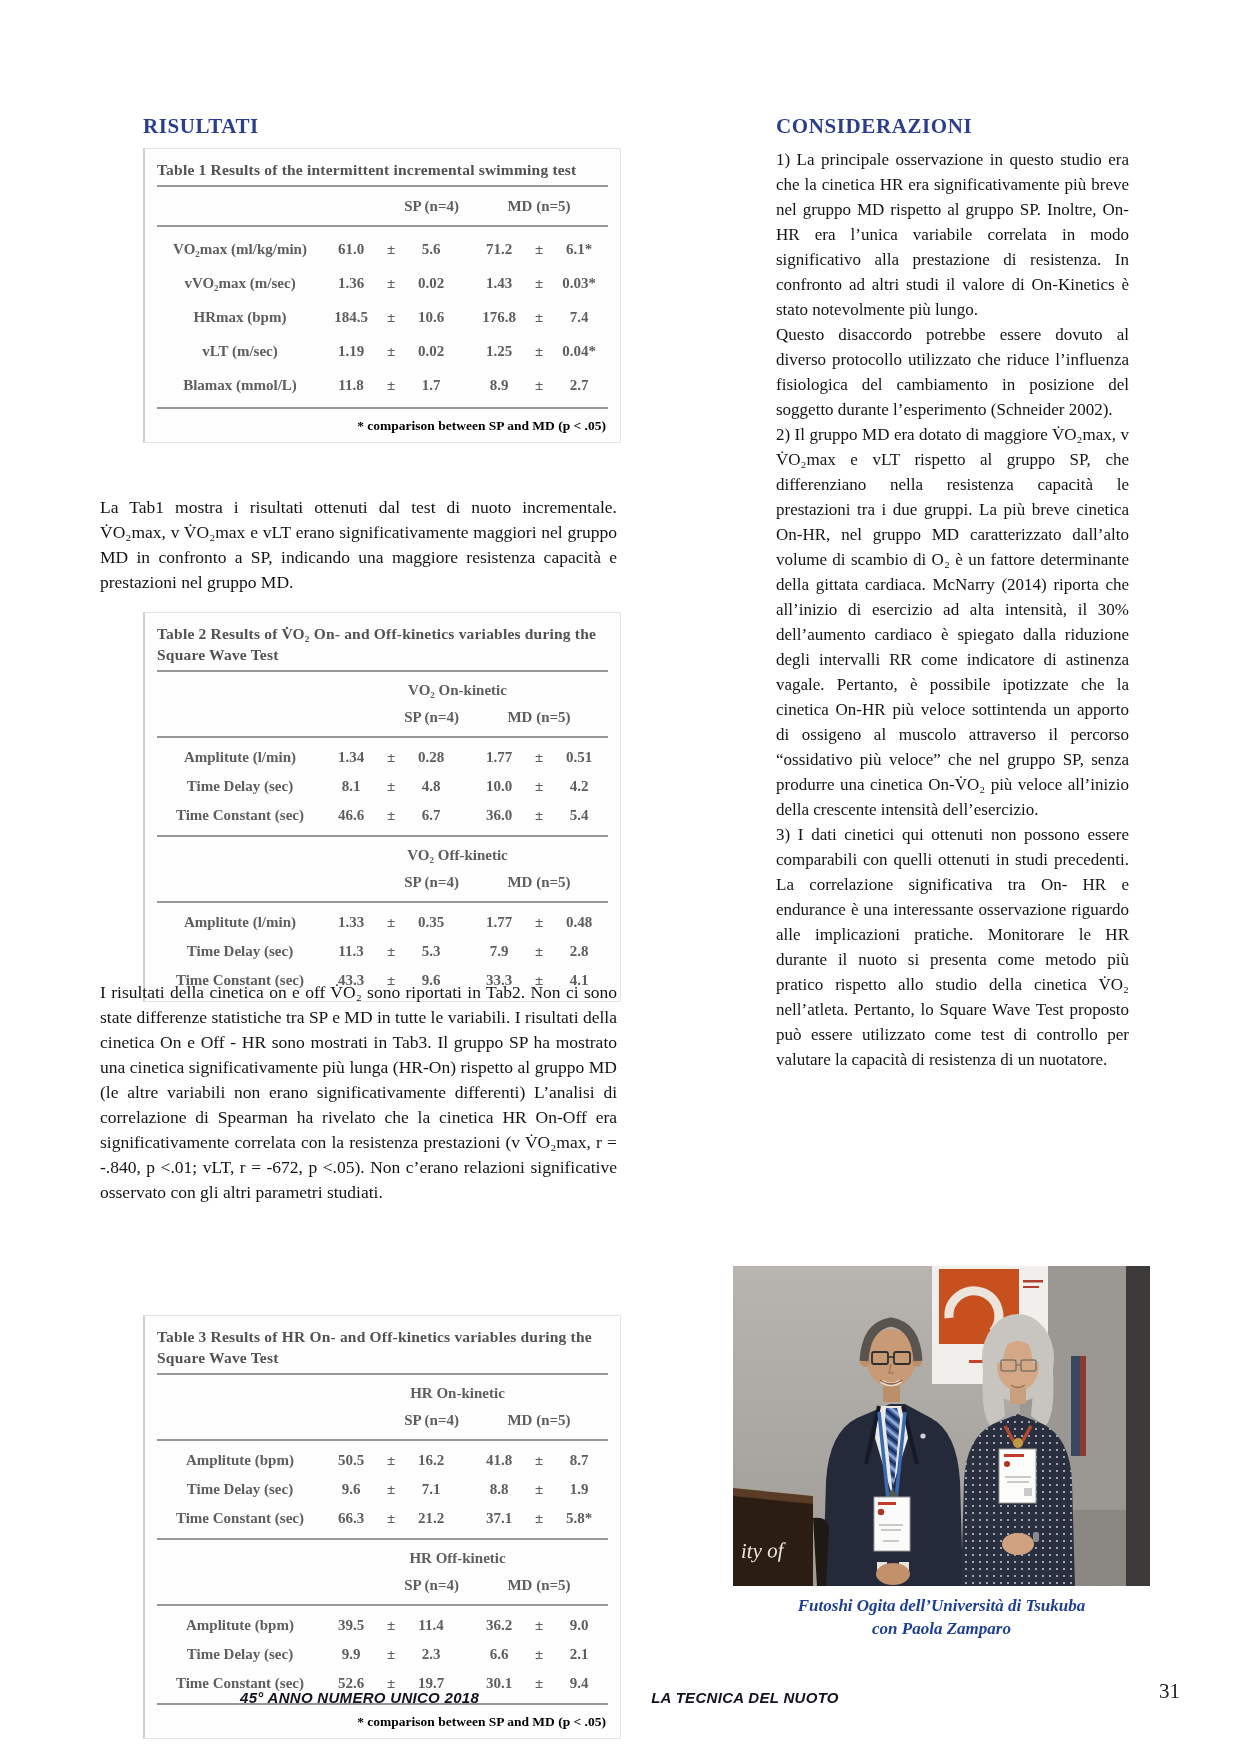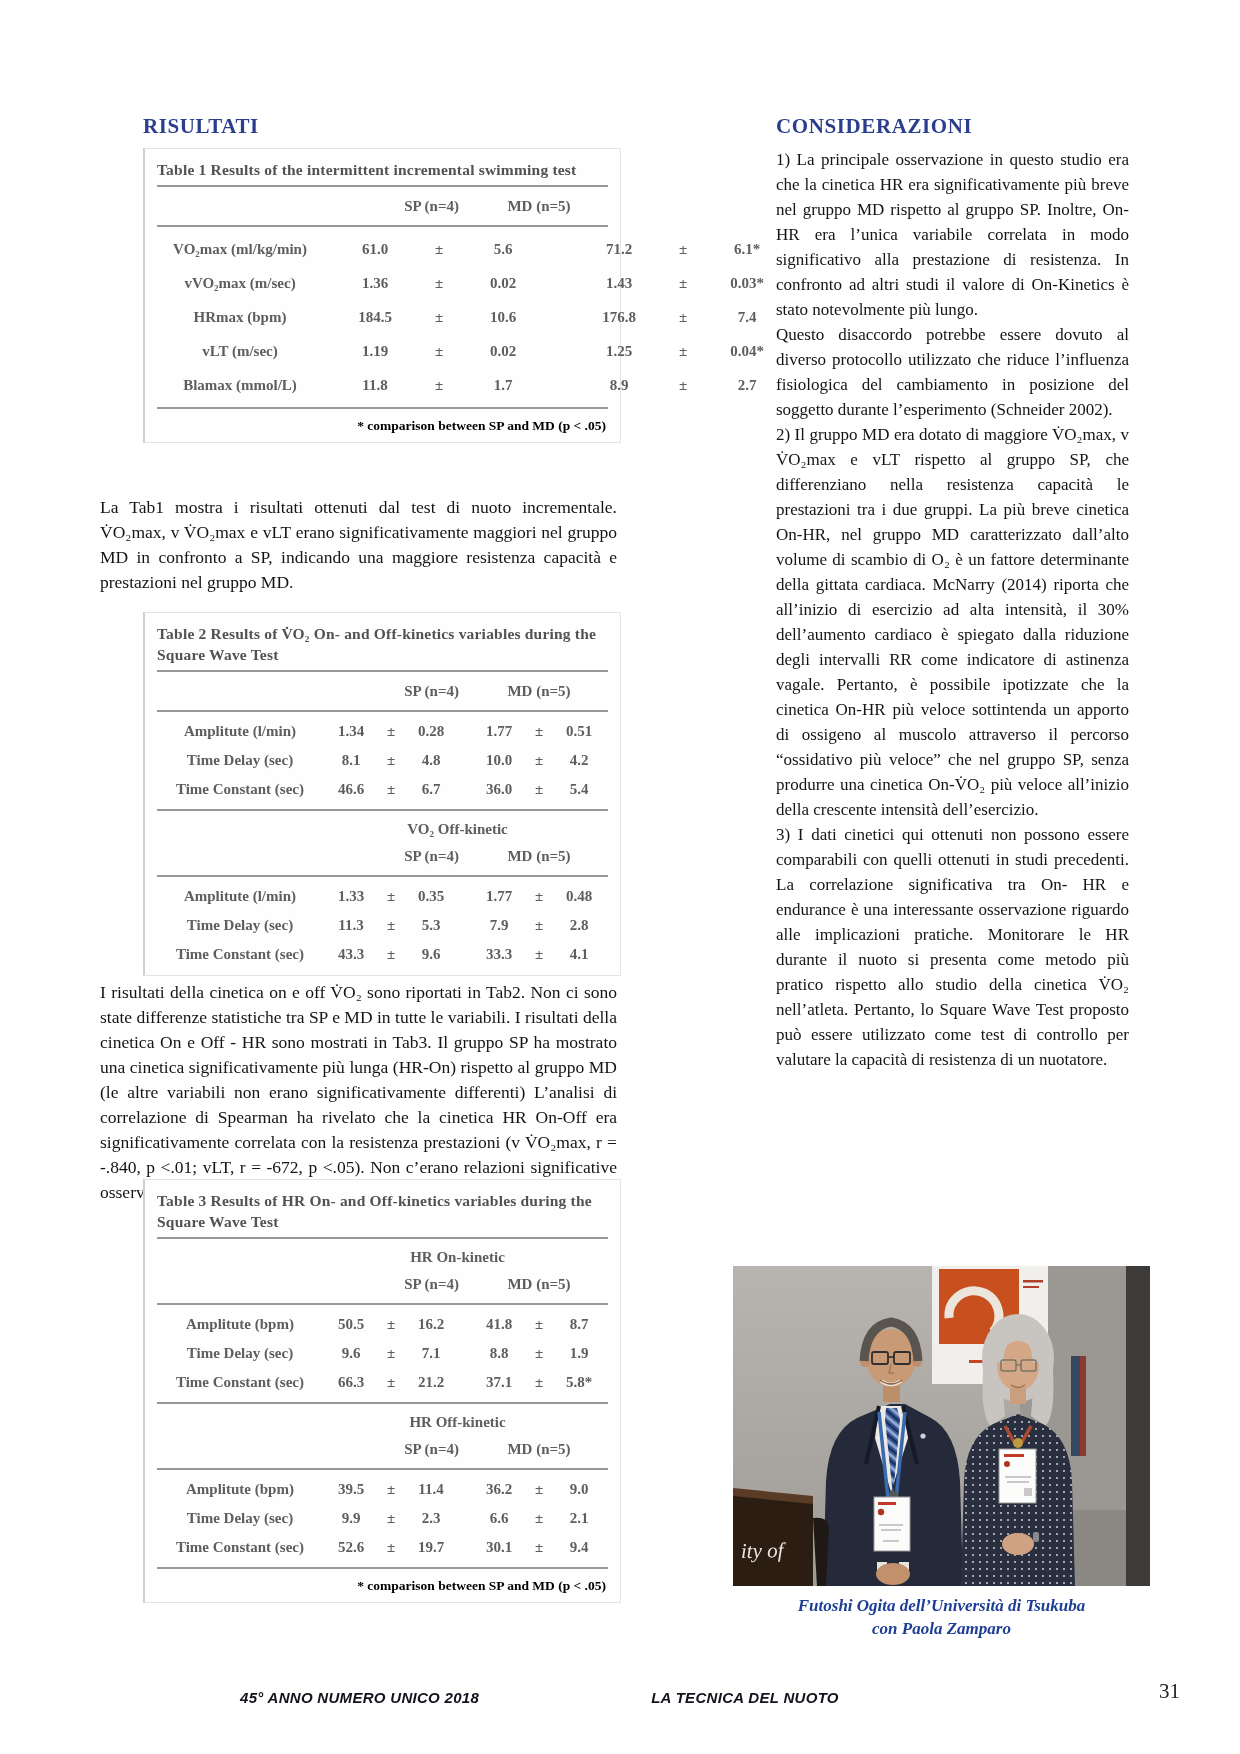--- a/index.html
+++ b/index.html
@@ -16,25 +16,25 @@
   #h-right{left:776px;top:114px;width:353px;}
 
   
   .tbl{
     position:absolute;box-sizing:border-box;width:478px;background:#fefefe;
     border:1px solid #e4e4e4;border-left:2px solid #cfcfcf;
     padding:10px 12px 6px 12px;color:#5e5e5e;font-weight:700;
   }
   #table1{left:143px;top:148px;}
   #table2{left:143px;top:612px;}
-  #table3{left:143px;top:1179px;}
+  #table3{left:143px;top:1315px;}
   .t-title{font-size:15.5px;line-height:21px;color:#525252;letter-spacing:0.2px;}
   .rule{border-top:2px solid #979797;margin:5px 0;height:0;}
   .trow{display:grid;grid-template-columns:166px 56px 24px 56px 12px 56px 24px 56px;align-items:center;font-size:15px;}
-  .t1r{height:34px;gap:24px;}
+  .t1r{height:34px;}
   .t23r{height:29px;}
   .thead{display:grid;grid-template-columns:166px 136px 12px 136px;height:28px;align-items:center;font-size:15px;}
   .thead .sp{grid-column:2;text-align:right;}
   .thead .md{grid-column:4;text-align:center;}
   .shead{display:grid;grid-template-columns:150px 1fr;height:26px;align-items:center;font-size:15px;}
   .shead .sec{grid-column:2;text-align:center;}
   .lbl{text-align:center;}
   .c{text-align:center;}
   .t-foot{text-align:right;font-size:13.5px;color:#000000;padding:4px 2px 2px 0;}
 
@@ -129,20 +129,23 @@
   </div>
   <div class="rule"></div>
   <div class="t-foot">* comparison between SP and MD (p &lt; .05)</div>
 </div>
 
 <p class="para" id="para1">La Tab1 mostra i risultati ottenuti dal test di nuoto incrementale. V̇O₂max, v V̇O₂max e vLT erano significativamente maggiori nel gruppo MD in confronto a SP, indicando una maggiore resistenza capacità e prestazioni nel gruppo MD.</p>
 
 <div class="tbl" id="table2">
   <div class="t-title">Table 2 Results of V̇O₂ On- and Off-kinetics variables during the Square Wave Test</div>
   <div class="rule"></div>
+  <div class="shead">
+    <span class="sec">VO₂ On-kinetic</span>
+  </div>
   <div class="thead">
     <span class="sp">SP (n=4)</span>
     <span class="md">MD (n=5)</span>
   </div>
   <div class="rule"></div>
   <div class="trow t23r">
     <span class="lbl">Amplitute (l/min)</span>
     <span class="c">1.34</span>
       <span class="c">±</span>
       <span class="c">0.28</span>

